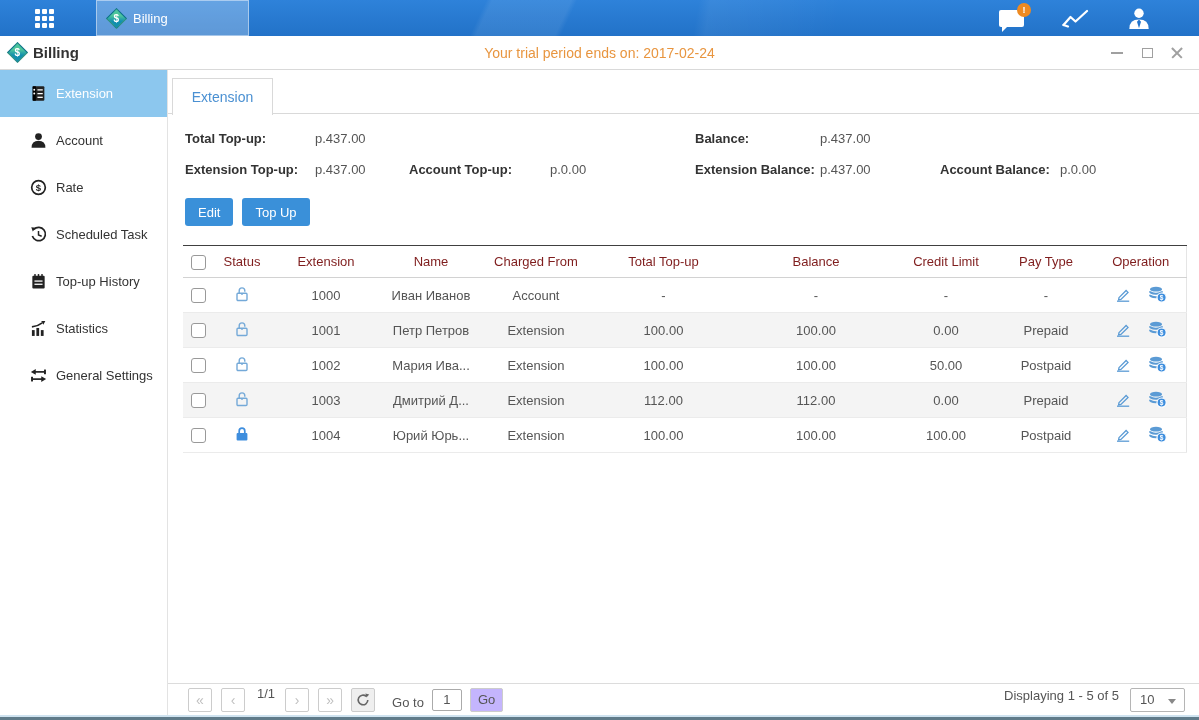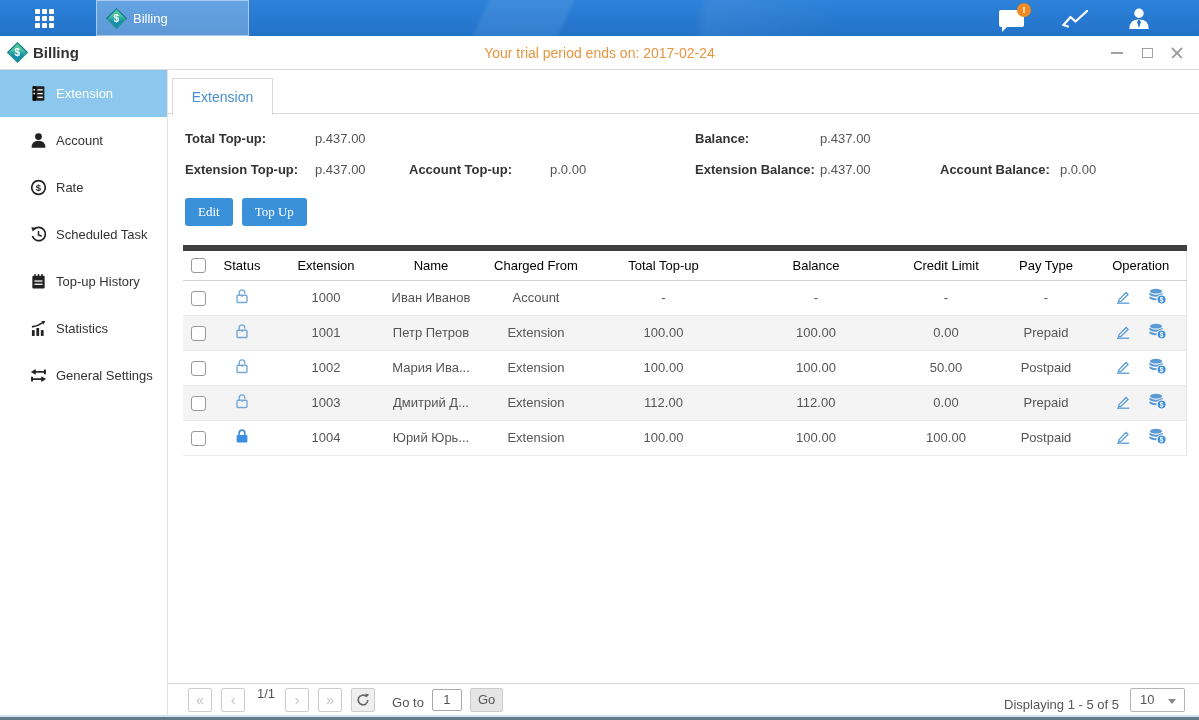--- a/index.html
+++ b/index.html
@@ -63,27 +63,27 @@
 
   
   .summary { flex:0 0 71px; padding-top:9px; }
   .srow { position:relative; height:31px; line-height:31px; }
   .srow .lbl { position:absolute; font-weight:bold; color:#333; }
   .srow .val { position:absolute; color:#555; }
 
   
   .actions { margin:13px 0 0 17px; display:flex; gap:9px; flex:0 0 28px; }
   .btn-blue { height:28px; padding:0 13px; background:#3a90d9; color:#fff; border:none; border-radius:3px;
-    font-size:13px; font-family:Liberation Serif, serif; cursor:pointer; }
+    font-size:13px; font-family:Liberation Sans, sans-serif; cursor:pointer; }
 
   
   table.grid { margin:19px 0 0 15px; width:1003px; border-collapse:collapse; table-layout:fixed;
     border-right:1px solid #e5e5e5; }
-  .grid th { height:32px; font-weight:normal; color:#000000; font-size:13px;
-    border-top:6px solid #404040; border-bottom:1px solid #d2d2d2; text-align:center; }
+  .grid th { height:32px; font-weight:normal; color:#7f1d1d; font-size:13px;
+    border-top:1px solid #404040; border-bottom:1px solid #d2d2d2; text-align:center; }
   .grid td { height:35px; text-align:center; color:#555; border-bottom:1px solid #ebebeb; overflow:hidden;
     white-space:nowrap; }
   .grid tbody tr:nth-child(even) { background:#f4f4f4; }
   .c-check{width:30px} .c-status{width:58px} .c-ext{width:110px} .c-name{width:100px}
   .c-charged{width:110px} .c-topup{width:145px} .c-balance{width:160px} .c-credit{width:100px}
   .c-pay{width:100px} .c-op{width:90px}
   .checkbox { display:inline-block; width:15px; height:15px; border:1px solid #999; border-radius:3px;
     background:#fff; vertical-align:middle; cursor:pointer; }
   .lock-open-icon { display:inline-flex; } .lock-closed-icon { display:none; } tr.locked .lock-closed-icon { display:inline-flex; }
   .op-wrap { display:inline-flex; gap:16px; align-items:center; }
@@ -94,22 +94,22 @@
     align-items:center; padding:0 14px 0 20px; background:#fff; }
   .pg-btn { width:24px; height:24px; border:1px solid #ccc; border-radius:2px; background:#fff;
     display:flex; align-items:center; justify-content:center; color:#bfbfbf; font-size:14px;
     margin-right:9px; cursor:pointer; }
   .pg-indicator { margin:0 10px 12px 3px; color:#555; }
   .pg-refresh { background:#efefef; }
   .pg-goto { margin:6px 8px 0 8px; color:#555; }
   .pg-input { width:30px; height:22px; border:1px solid #aaa; border-radius:2px; text-align:center;
     font-size:13px; font-family:inherit; color:#555; }
   .pg-go { margin-left:8px; height:24px; padding:0 7px; border:1px solid #ccc; border-radius:2px;
-    background:#e5e5e5; color:#555; font-size:13px; font-family:inherit; cursor:pointer; }
-  .pg-right { margin-left:auto; display:flex; align-items:flex-end; gap:11px; }
+    background:#c4b5fd; color:#555; font-size:13px; font-family:inherit; cursor:pointer; }
+  .pg-right { margin-left:auto; display:flex; align-items:flex-start; gap:11px; }
   .pg-display { color:#555; }
   .pg-select { width:55px; height:24px; border:1px solid #b5b5b5; border-radius:2px; display:flex;
     align-items:center; padding-left:9px; color:#555; cursor:pointer; position:relative; }
   .pg-select .arr { position:absolute; right:8px; top:10px; width:0; height:0;
     border-left:4px solid transparent; border-right:4px solid transparent; border-top:5px solid #888; }
 
   
   .bottom-strip { flex:0 0 5px; background:linear-gradient(#cfe3f0 0 2px, #607b8a 2px 100%); }
 </style>
 </head>

